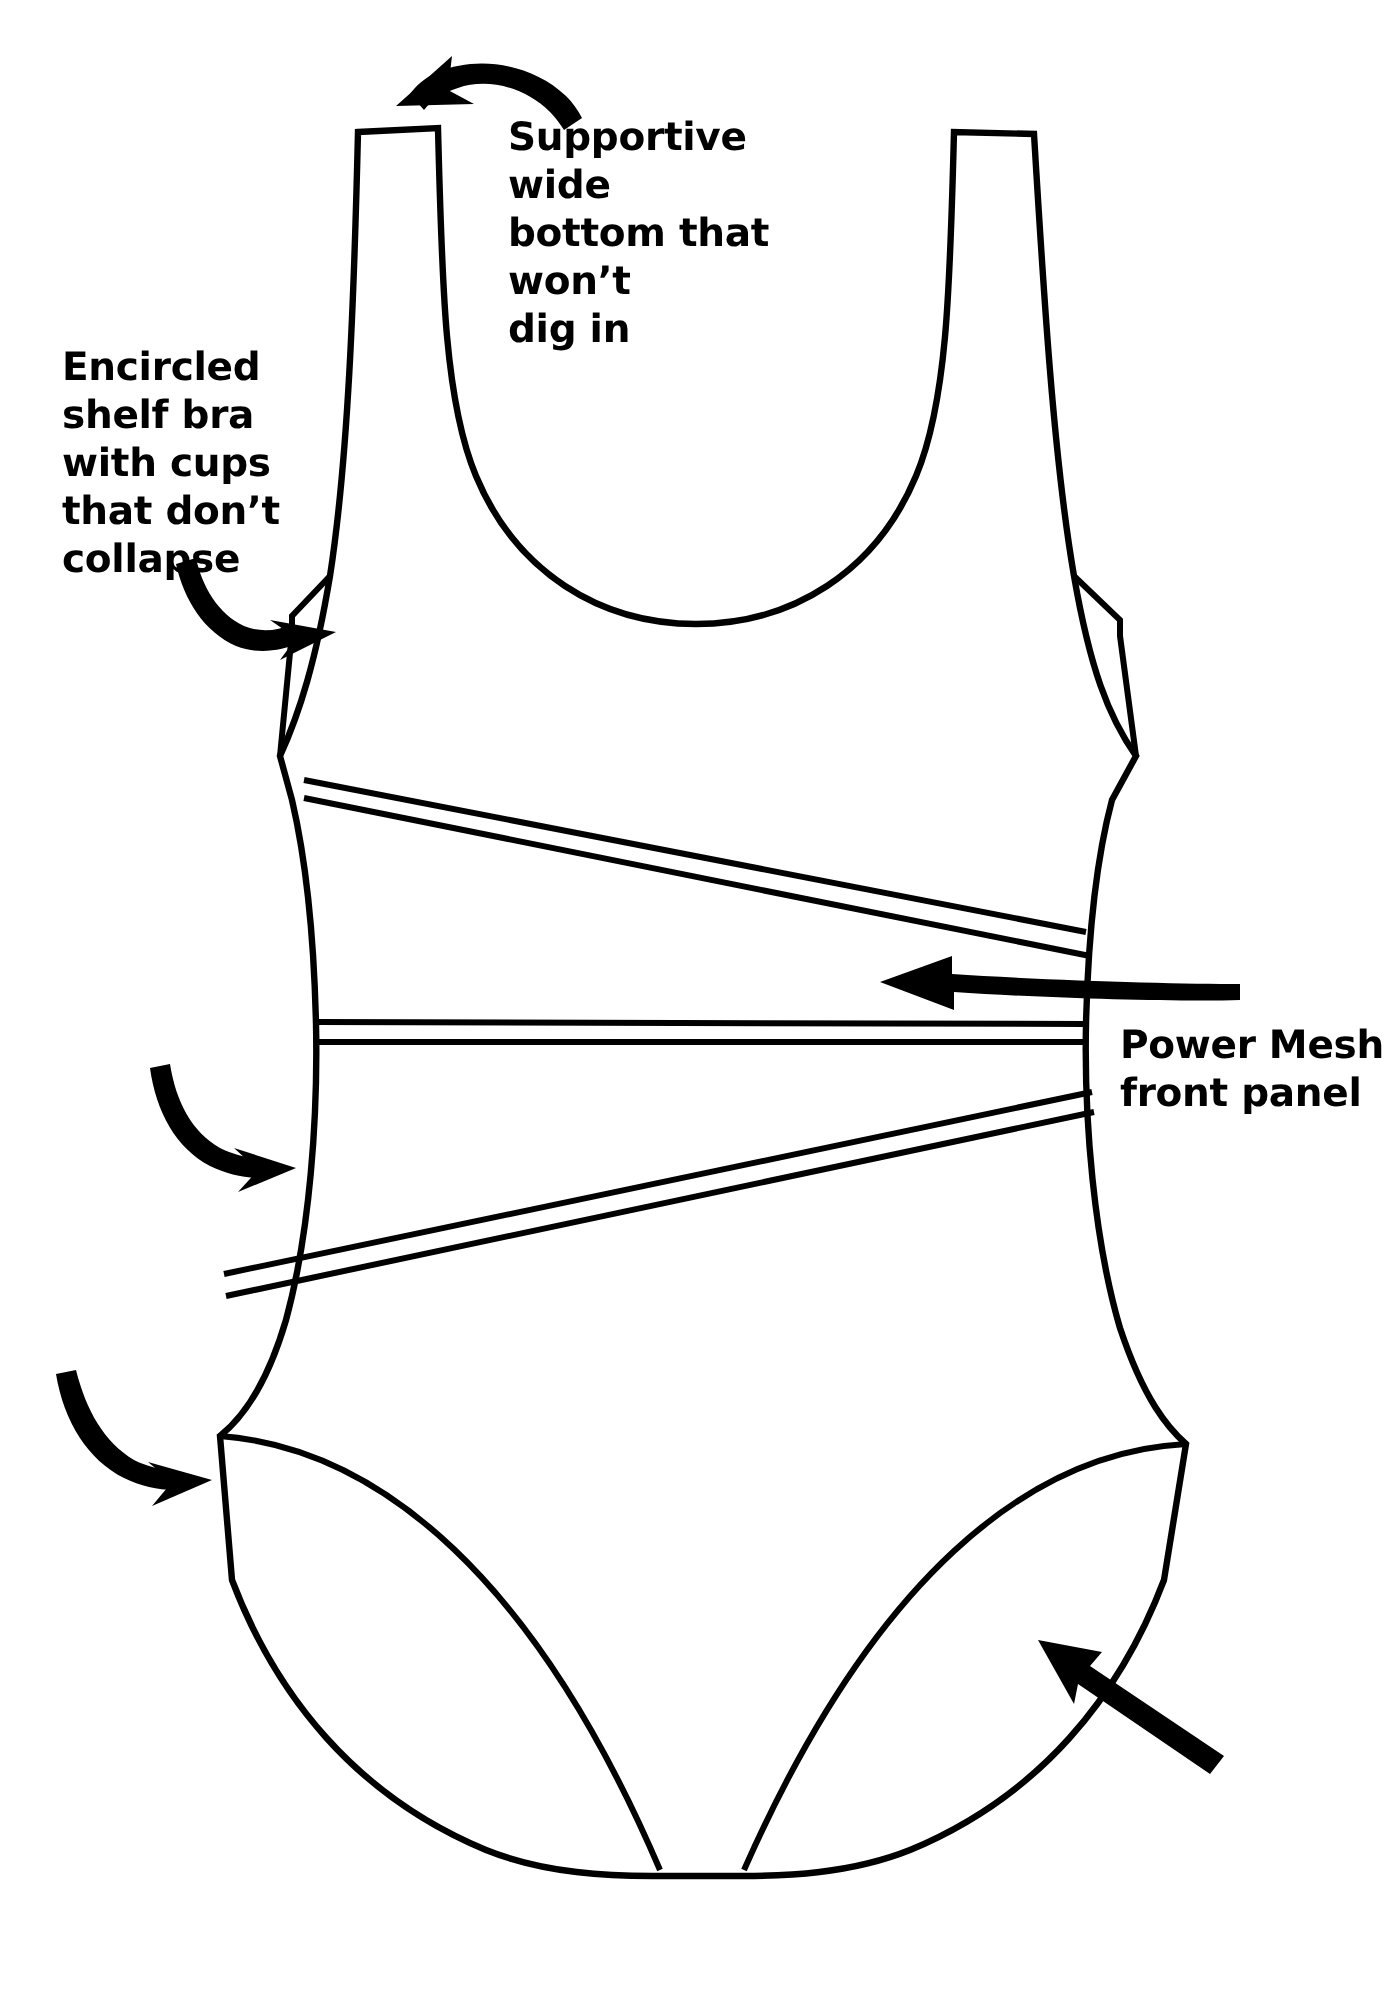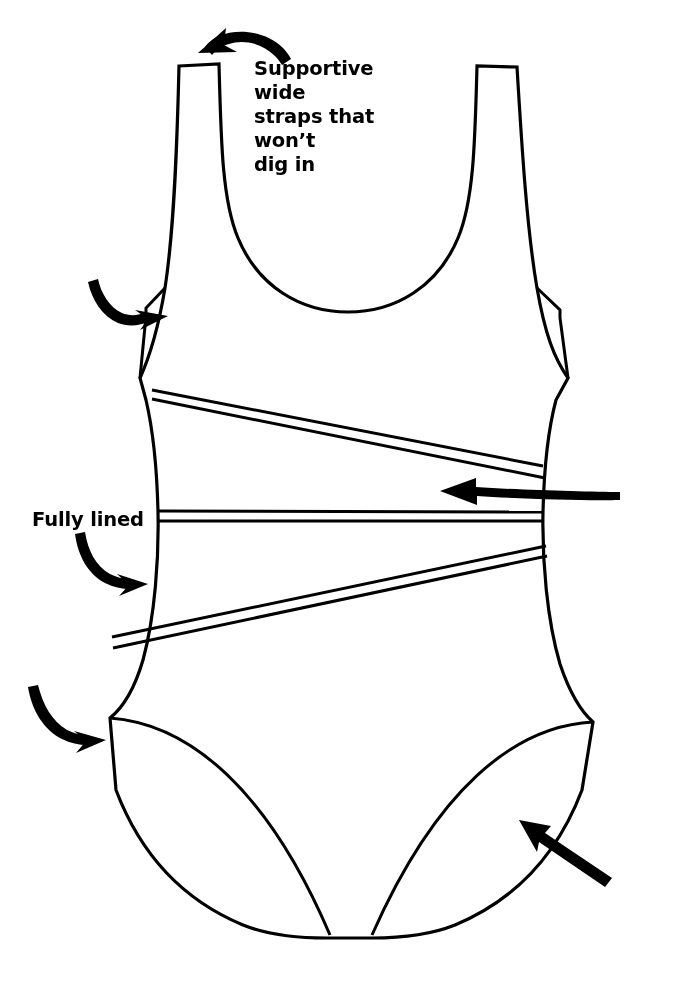--- a/index.html
+++ b/index.html
@@ -187,22 +187,28 @@
            L 612 878
            L 605 887
            L 539 842
            L 537 852
            Z"></path>
     </g>
 
   </svg>
 
   <div class="callout callout-straps">Supportive wide
-straps that won’t
+bottom that won’t
 dig in</div>
 
-
-  <div class="callout callout-lined">Fully lined</div>
-
-
+  <div class="callout callout-shelfbra">Encircled
+shelf bra
+with cups
+that don’t
+collapse</div>
+
+
+
+  <div class="callout callout-mesh">Power Mesh
+front panel</div>
 
 
 </div>
 
 </body></html>

